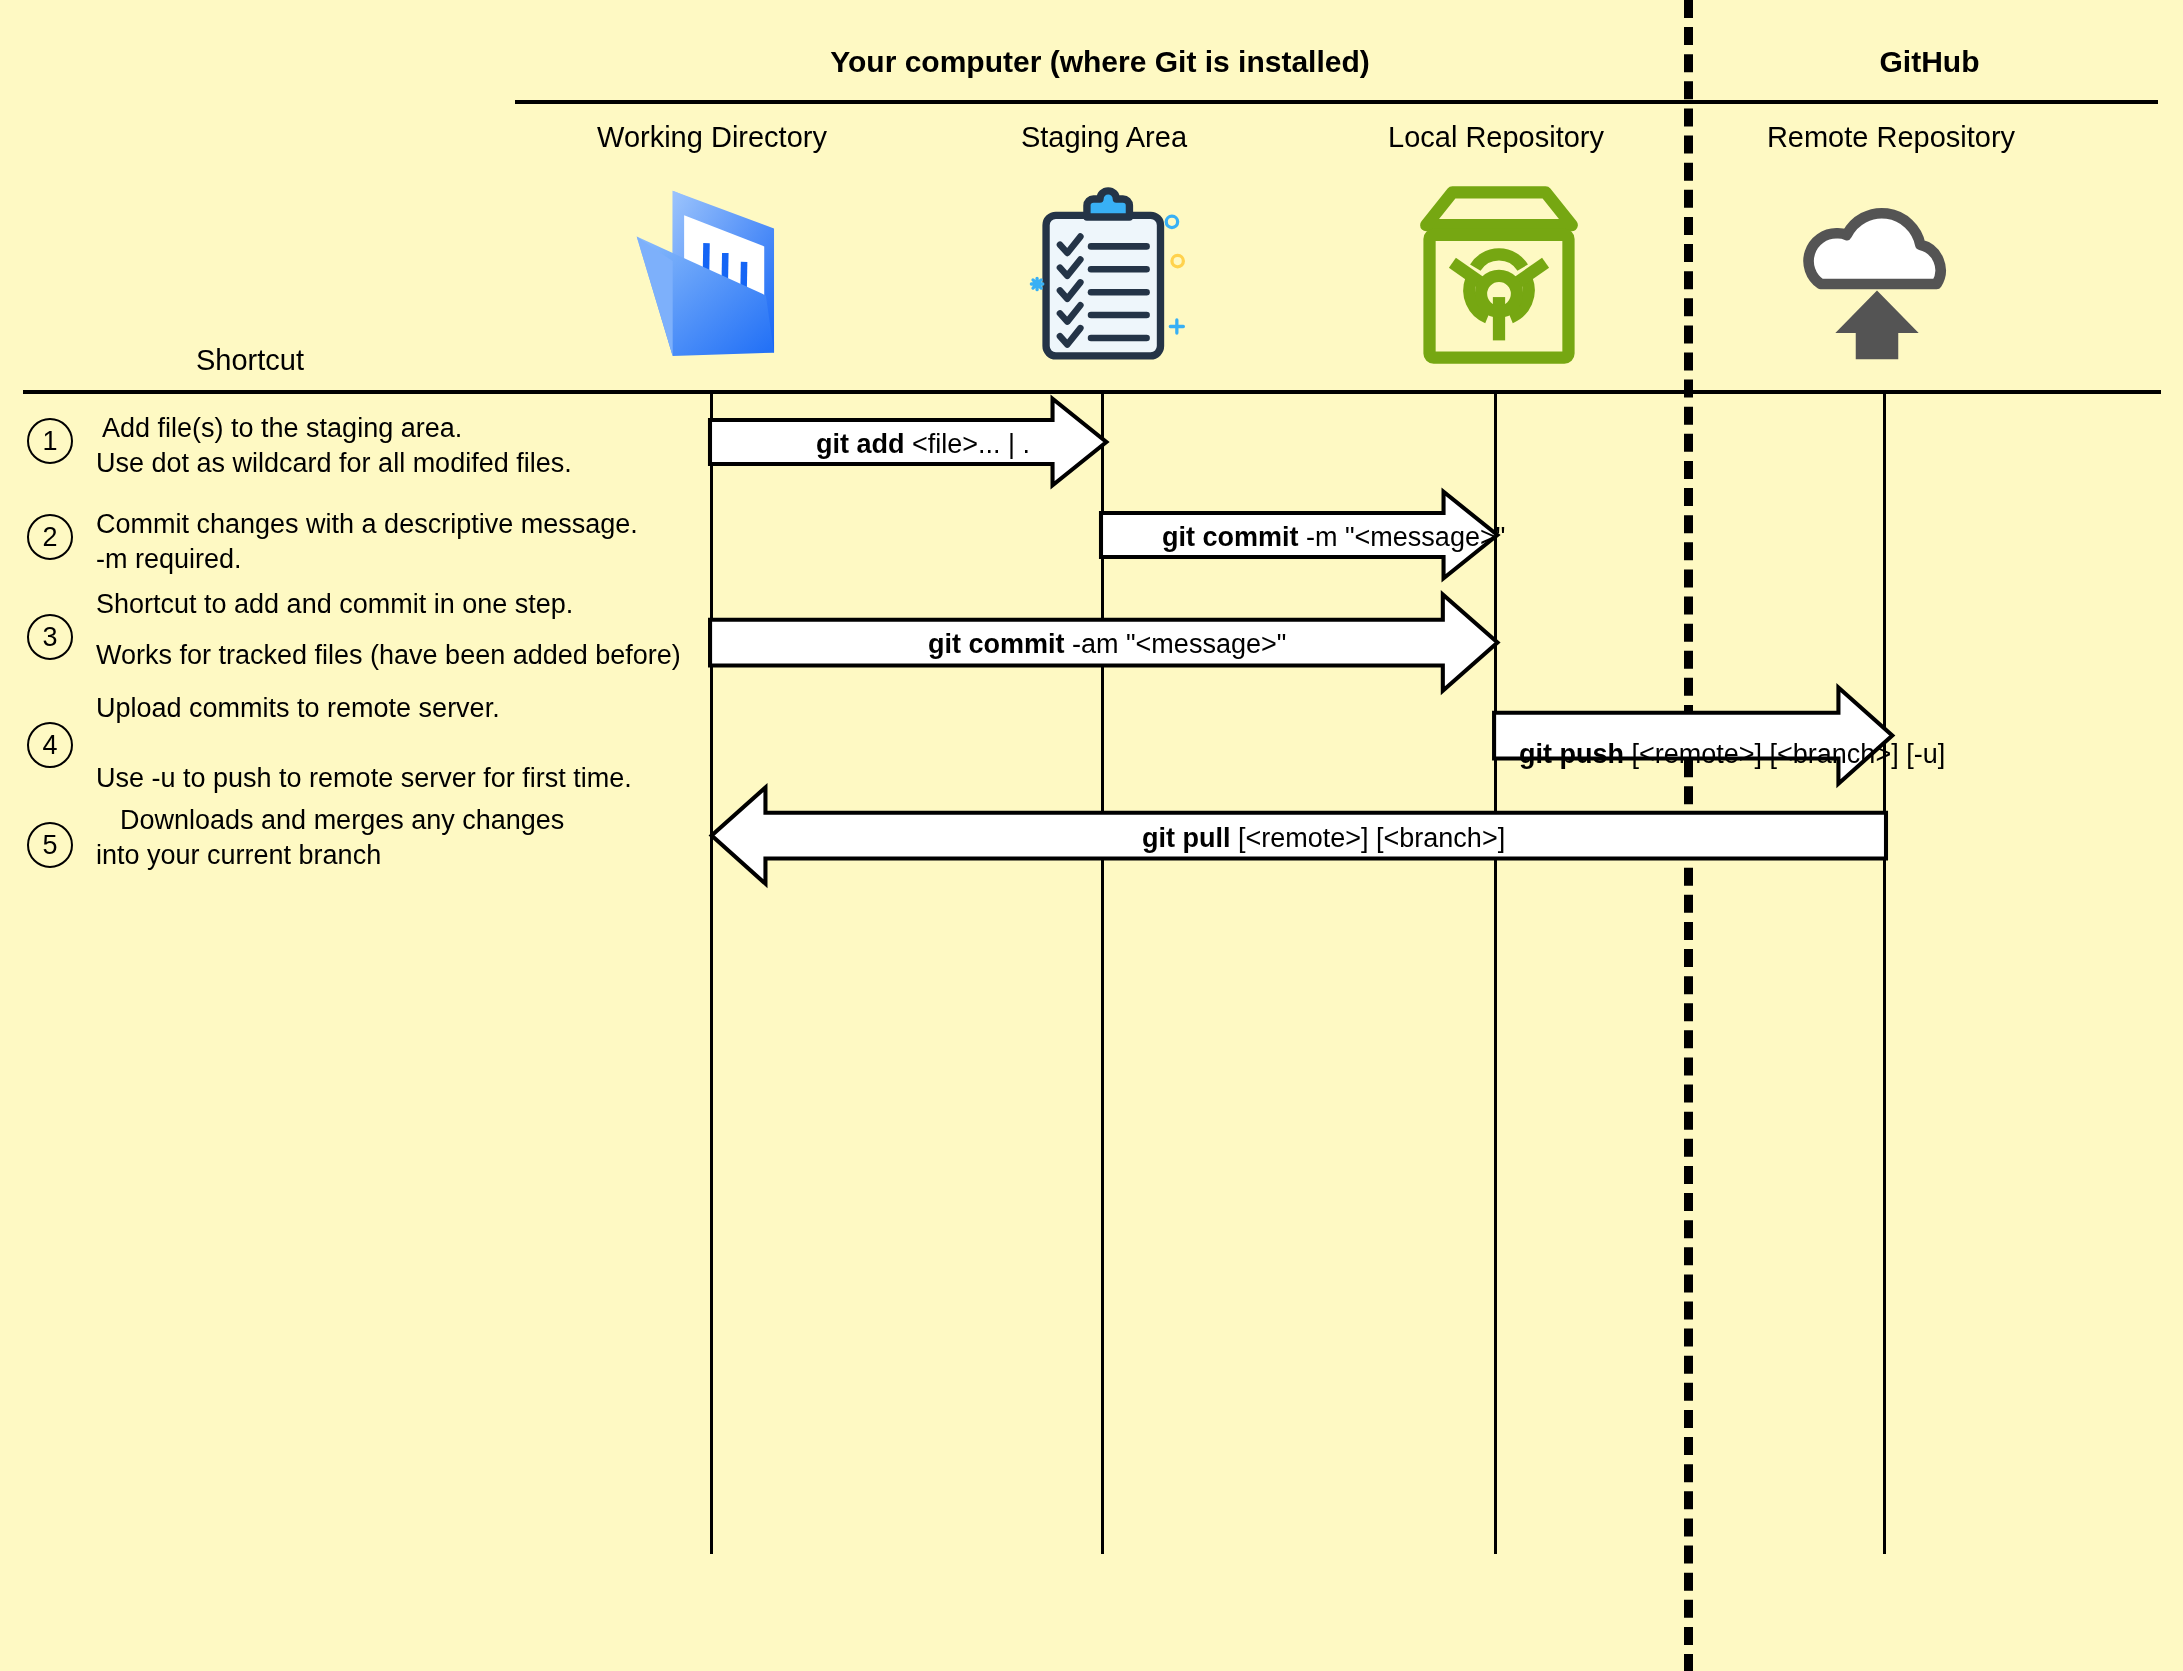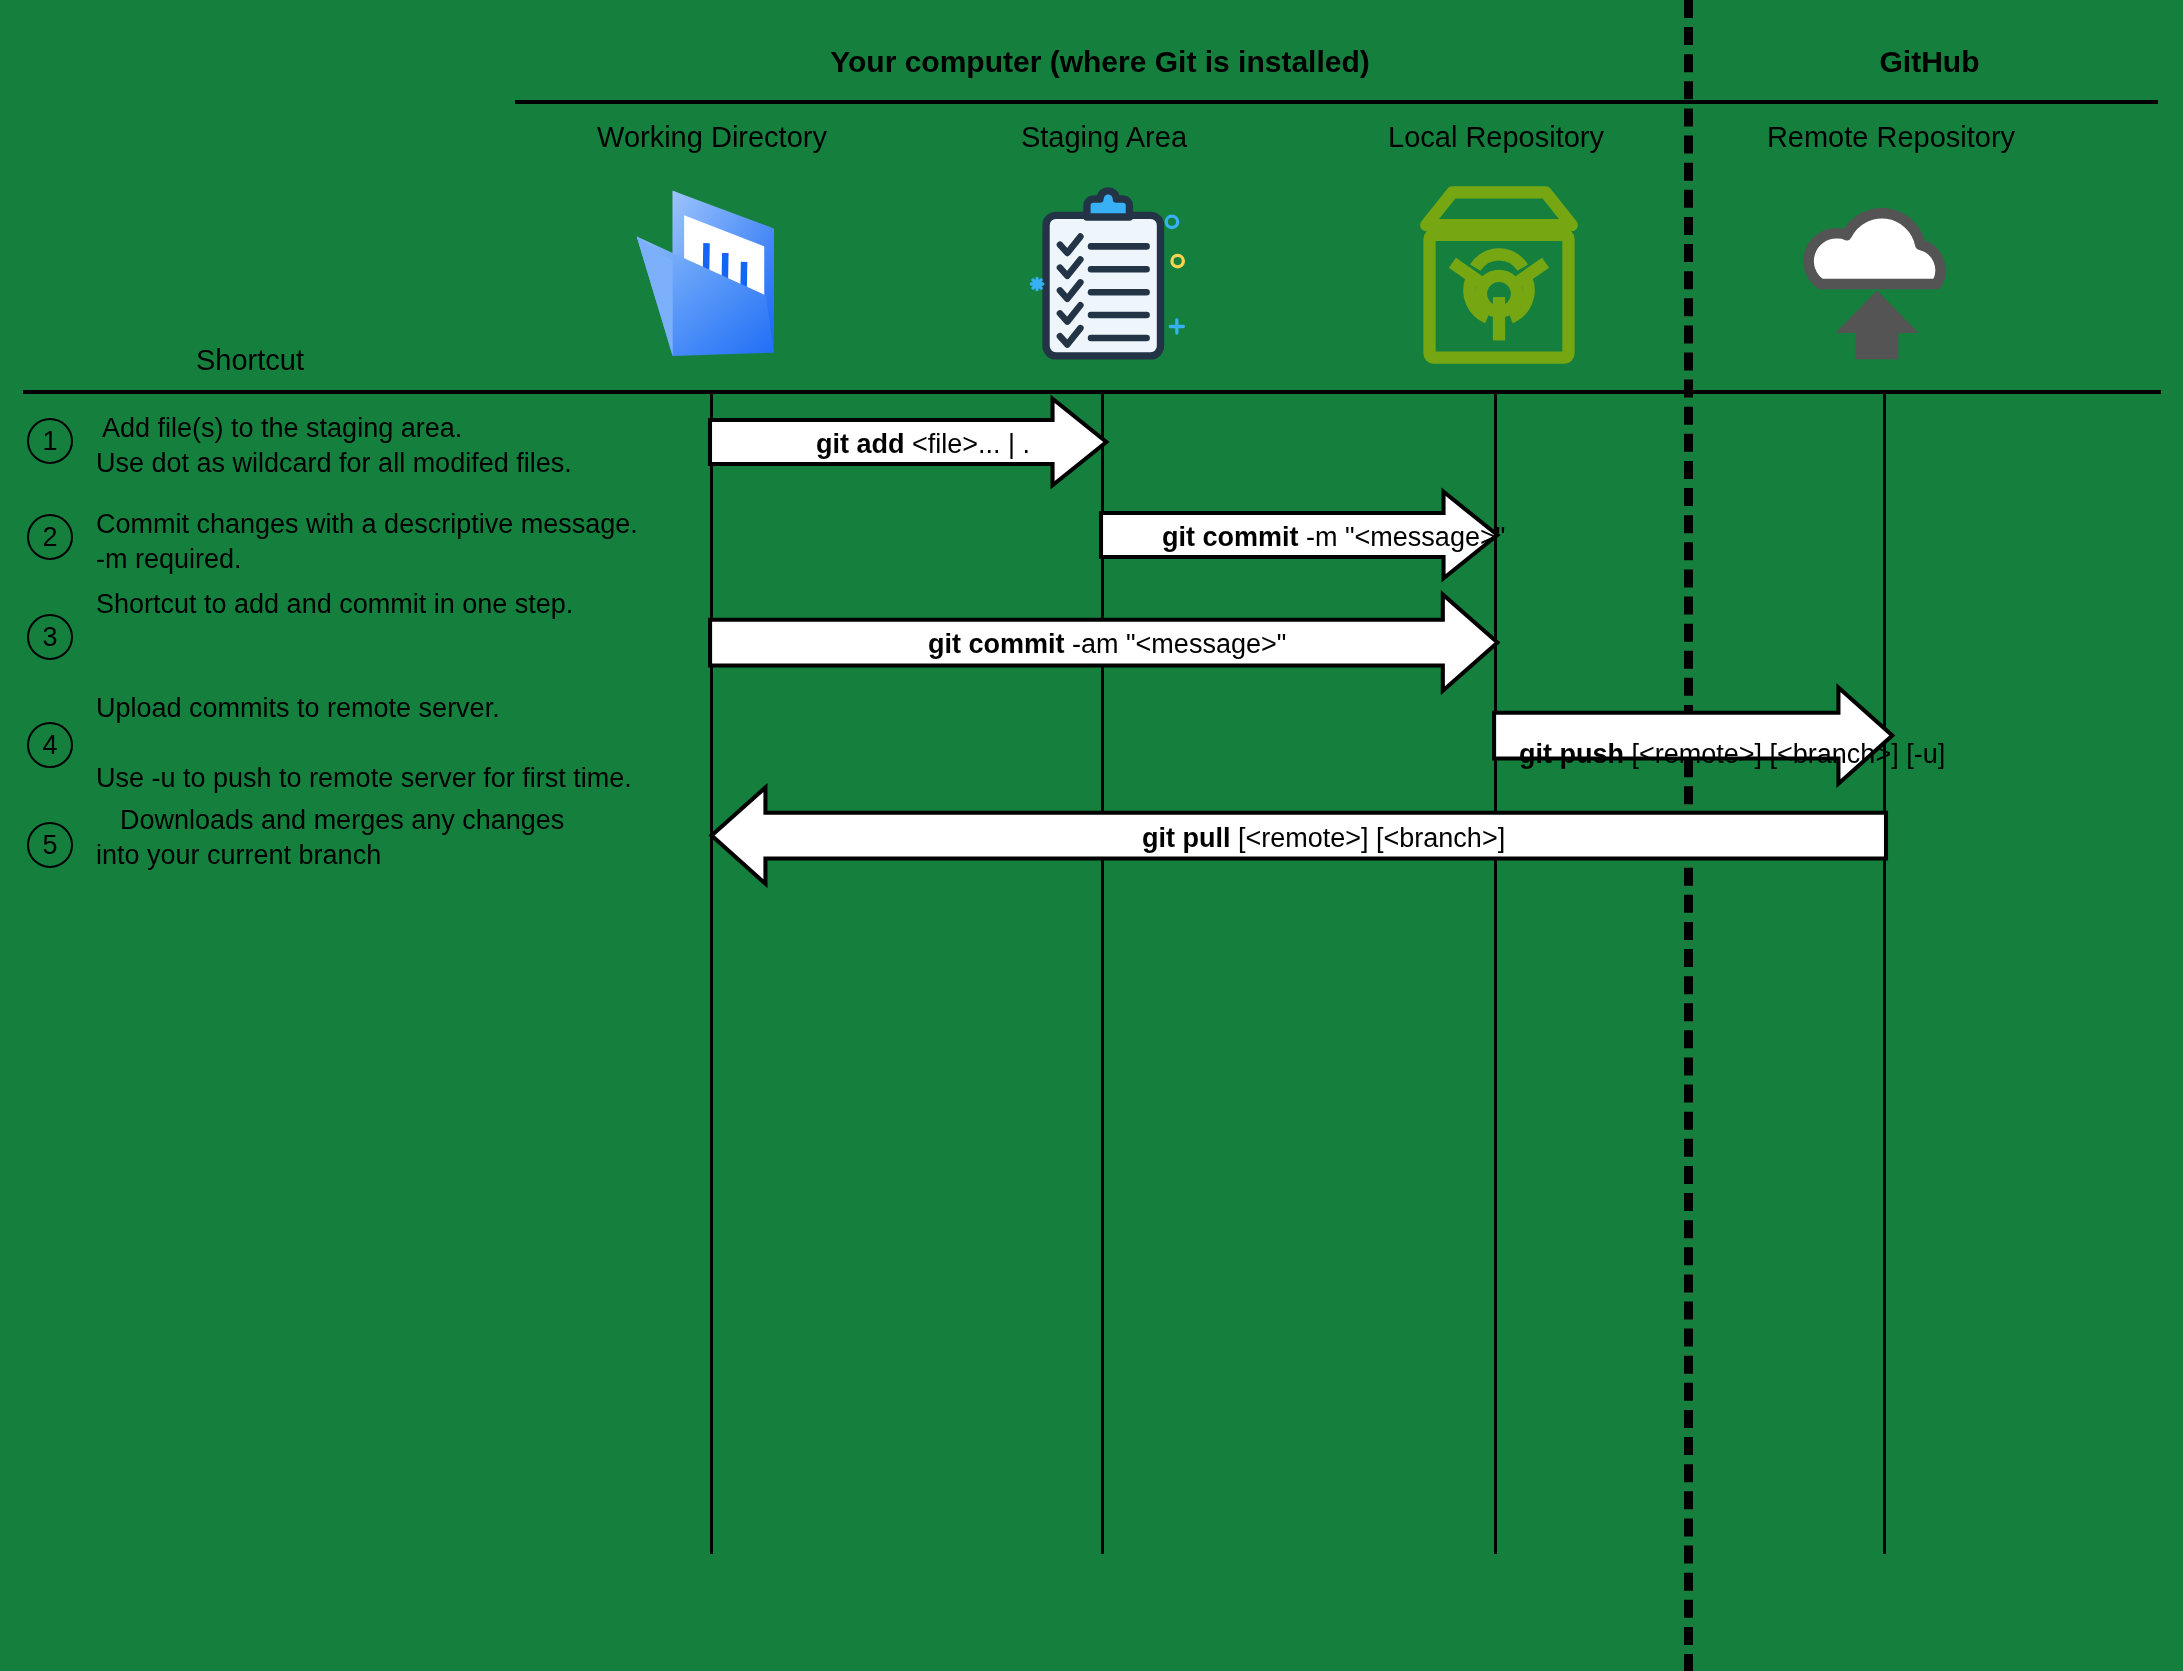--- a/index.html
+++ b/index.html
@@ -5,21 +5,21 @@
   html,body{margin:0;padding:0;background:#fff;}
   body{
     font-family:"Liberation Sans","DejaVu Sans",sans-serif;
     color:#000;
     -webkit-font-smoothing:antialiased;
   }
   #stage{
     position:relative;
     width:2183px;
     height:1672px;
-    background:#15803d;
+    background:#fef9c3;
     overflow:hidden;
   }
   .abs{position:absolute;}
 
   
   .zone-title{
     font-weight:bold;
     font-size:30px;
     text-align:center;
     white-space:nowrap;
@@ -221,20 +221,21 @@
     <svg width="398" height="90" viewBox="0 0 488 110">
       <path d="M0 28 L420 28 L420 2 L486 55 L420 108 L420 82 L0 82 Z" fill="#ffffff" stroke="#000000" stroke-width="5" stroke-linejoin="miter"></path>
     </svg>
   </div>
   <div class="arrow-label" style="left:1162px;top:524px;">
     <b>git commit</b><span> -m "&lt;message&gt;"</span>
   </div>
 
   <div class="abs step-num" style="left:27px;top:614px;">3</div>
   <div class="abs step-text" style="left:96px;top:588px;">Shortcut to add and commit in one step.</div>
+  <div class="abs step-text" style="left:96px;top:639px;">Works for tracked files (have been added before)</div>
 
   <div class="arrow-wrap" style="left:710px;top:592px;width:790px;height:102px;">
     <svg width="790" height="102" viewBox="0 0 968 125">
       <path d="M0 34 L898 34 L898 3 L965 62 L898 121 L898 90 L0 90 Z" fill="#ffffff" stroke="#000000" stroke-width="5" stroke-linejoin="miter"></path>
     </svg>
   </div>
   <div class="arrow-label" style="left:928px;top:631px;">
     <b>git commit</b><span> -am "&lt;message&gt;"</span>
   </div>
 

